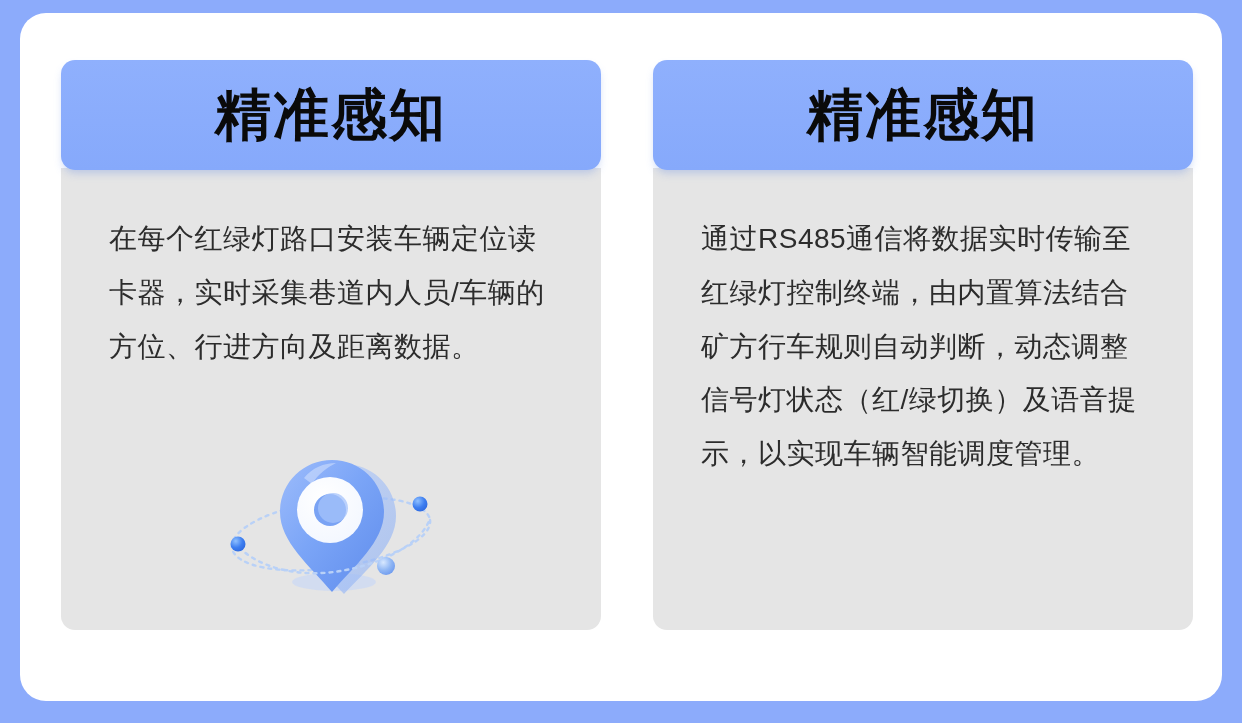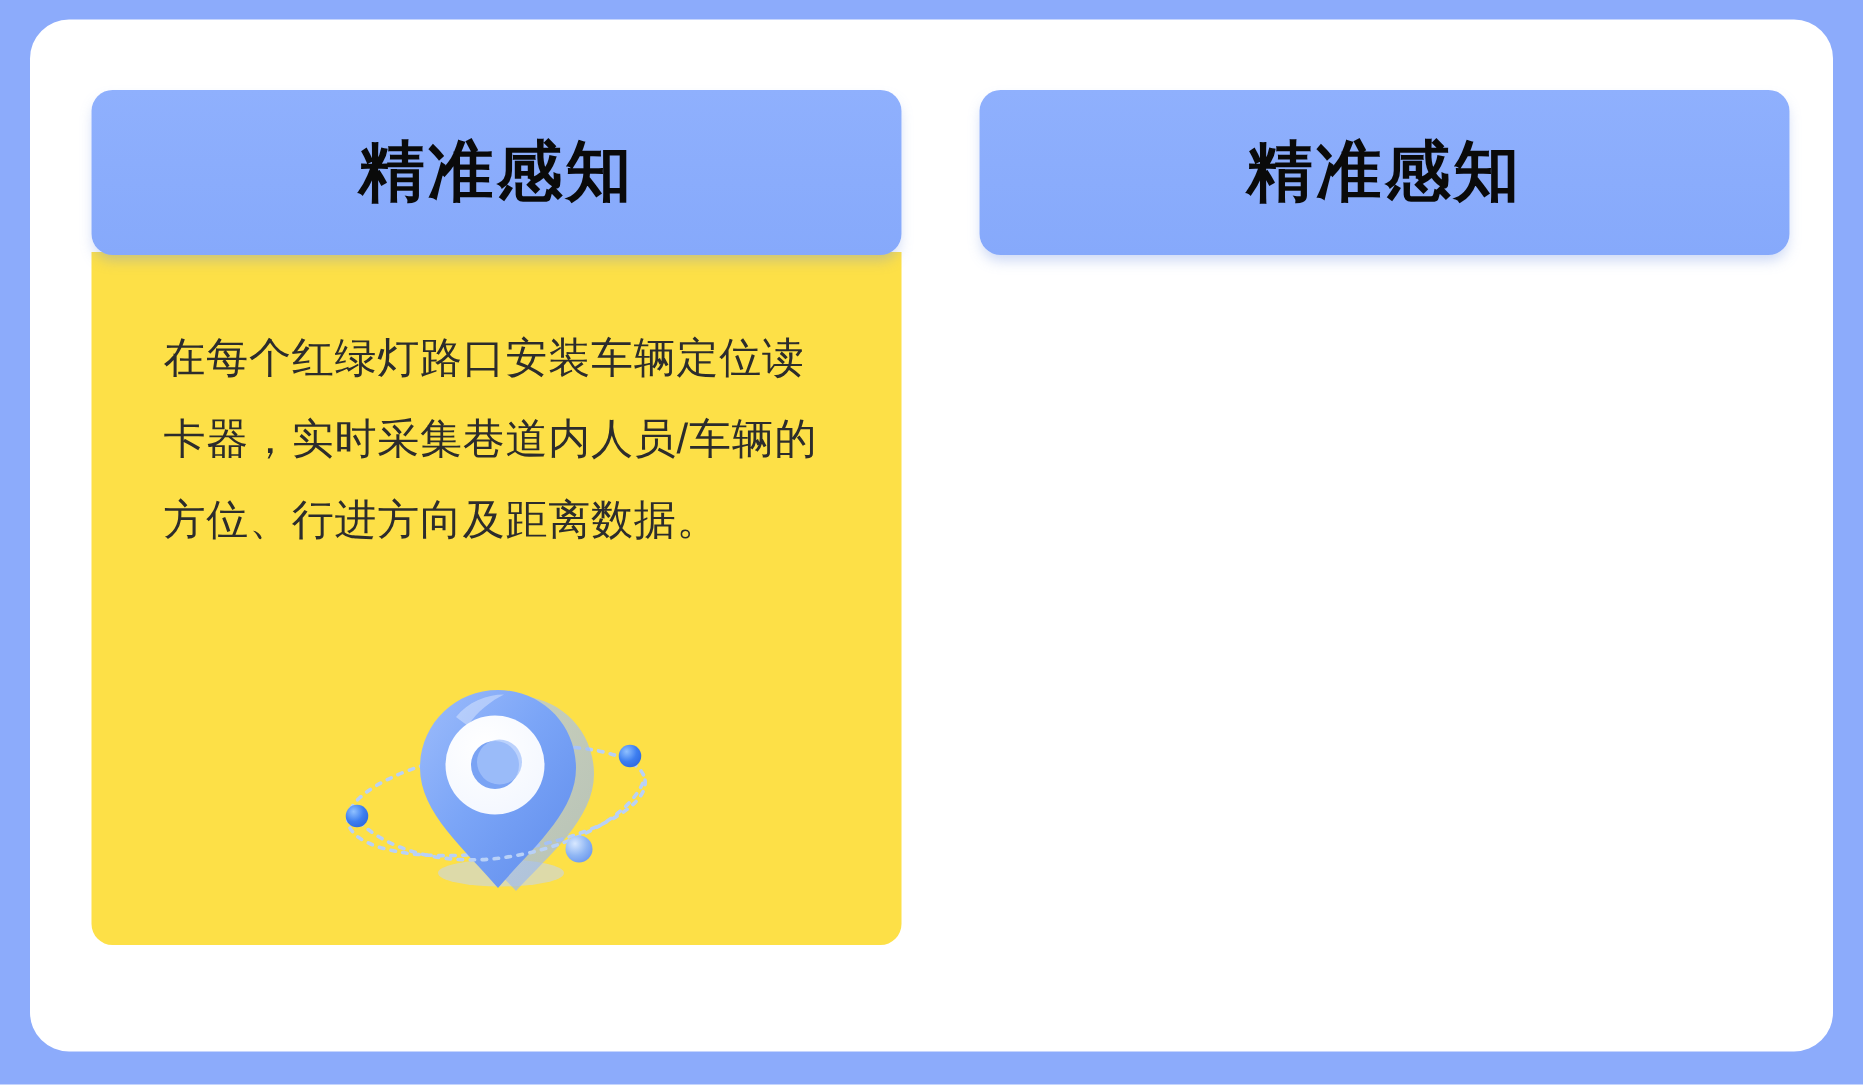--- a/index.html
+++ b/index.html
@@ -48,33 +48,33 @@
     height: 110px;
     background: linear-gradient(180deg, #8fb0fd 0%, #86a9fb 100%);
     border-radius: 14px;
     display: flex;
     align-items: center;
     justify-content: center;
     box-shadow: 0 5px 9px -2px rgba(110, 145, 225, 0.38);
   }
 
   .card-title {
-    font-size: 44px;
+    font-size: 56px;
     font-weight: bold;
     color: #0a0a0a;
     letter-spacing: 2px;
     line-height: 1;
   }
 
   .card-body {
     position: relative;
     z-index: 1;
     margin-top: -2px;
     flex: 1;
-    background: #fde047;
+    background: #e5e5e5;
     border-radius: 0 0 14px 14px;
     padding: 44px 40px 0 48px;
     box-sizing: border-box;
   }
 
   .card-text {
     font-size: 28px;
     line-height: 1.92;
     color: #2c2c2c;
     letter-spacing: 0.5px;
@@ -159,16 +159,19 @@
             <circle cx="170" cy="124" r="9" fill="url(#sphereGradLight)"></circle>
           </svg>
         </div>
       </div>
     </div>
 
     <div class="card">
       <div class="card-header">
         <div class="card-title">精准感知</div>
       </div>
+      <div class="card-body">
+        <div class="card-text">通过RS485通信将数据实时传输至红绿灯控制终端，由内置算法结合矿方行车规则自动判断，动态调整信号灯状态（红/绿切换）及语音提示，以实现车辆智能调度管理。</div>
+      </div>
     </div>
 
   </div>
 </div>
 
 </body></html>

